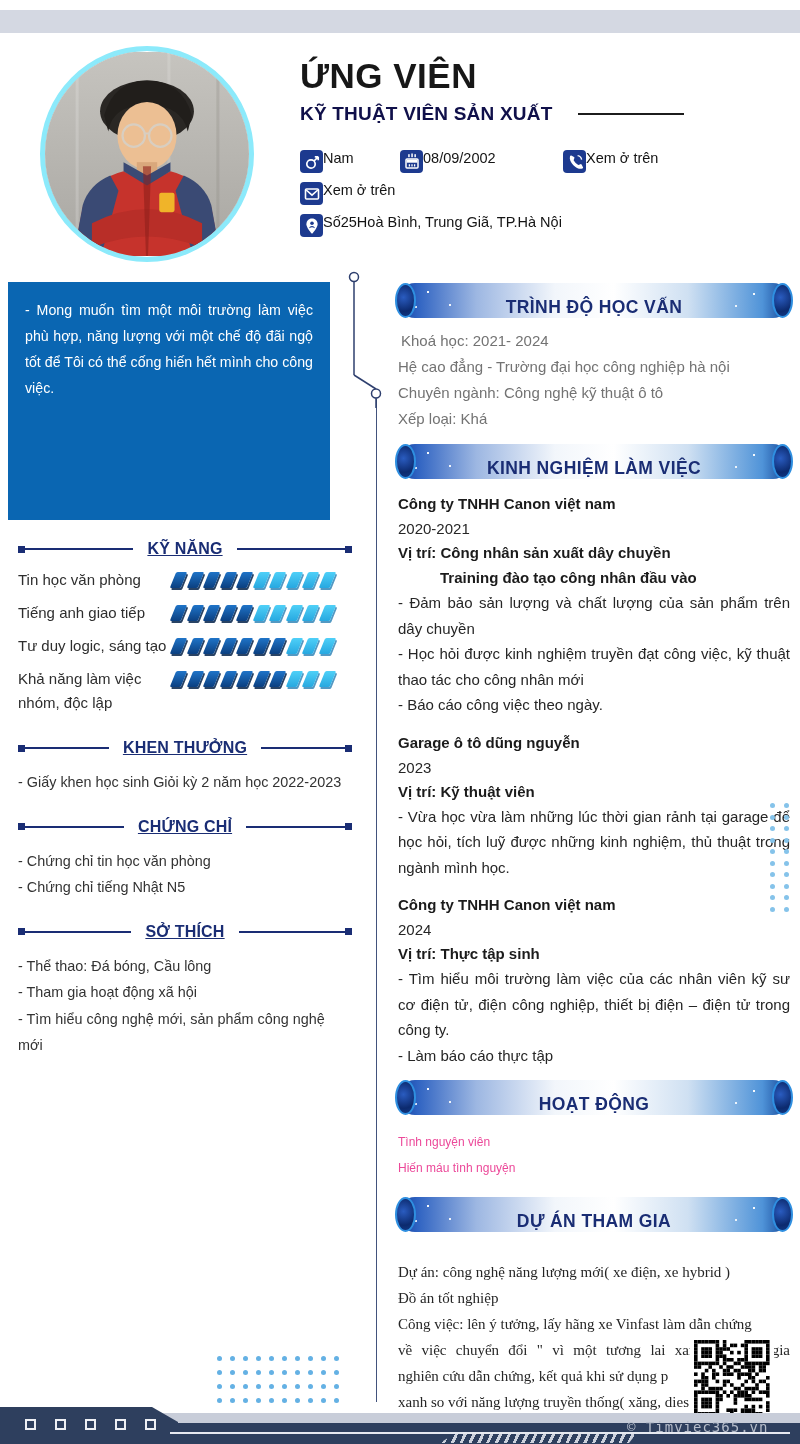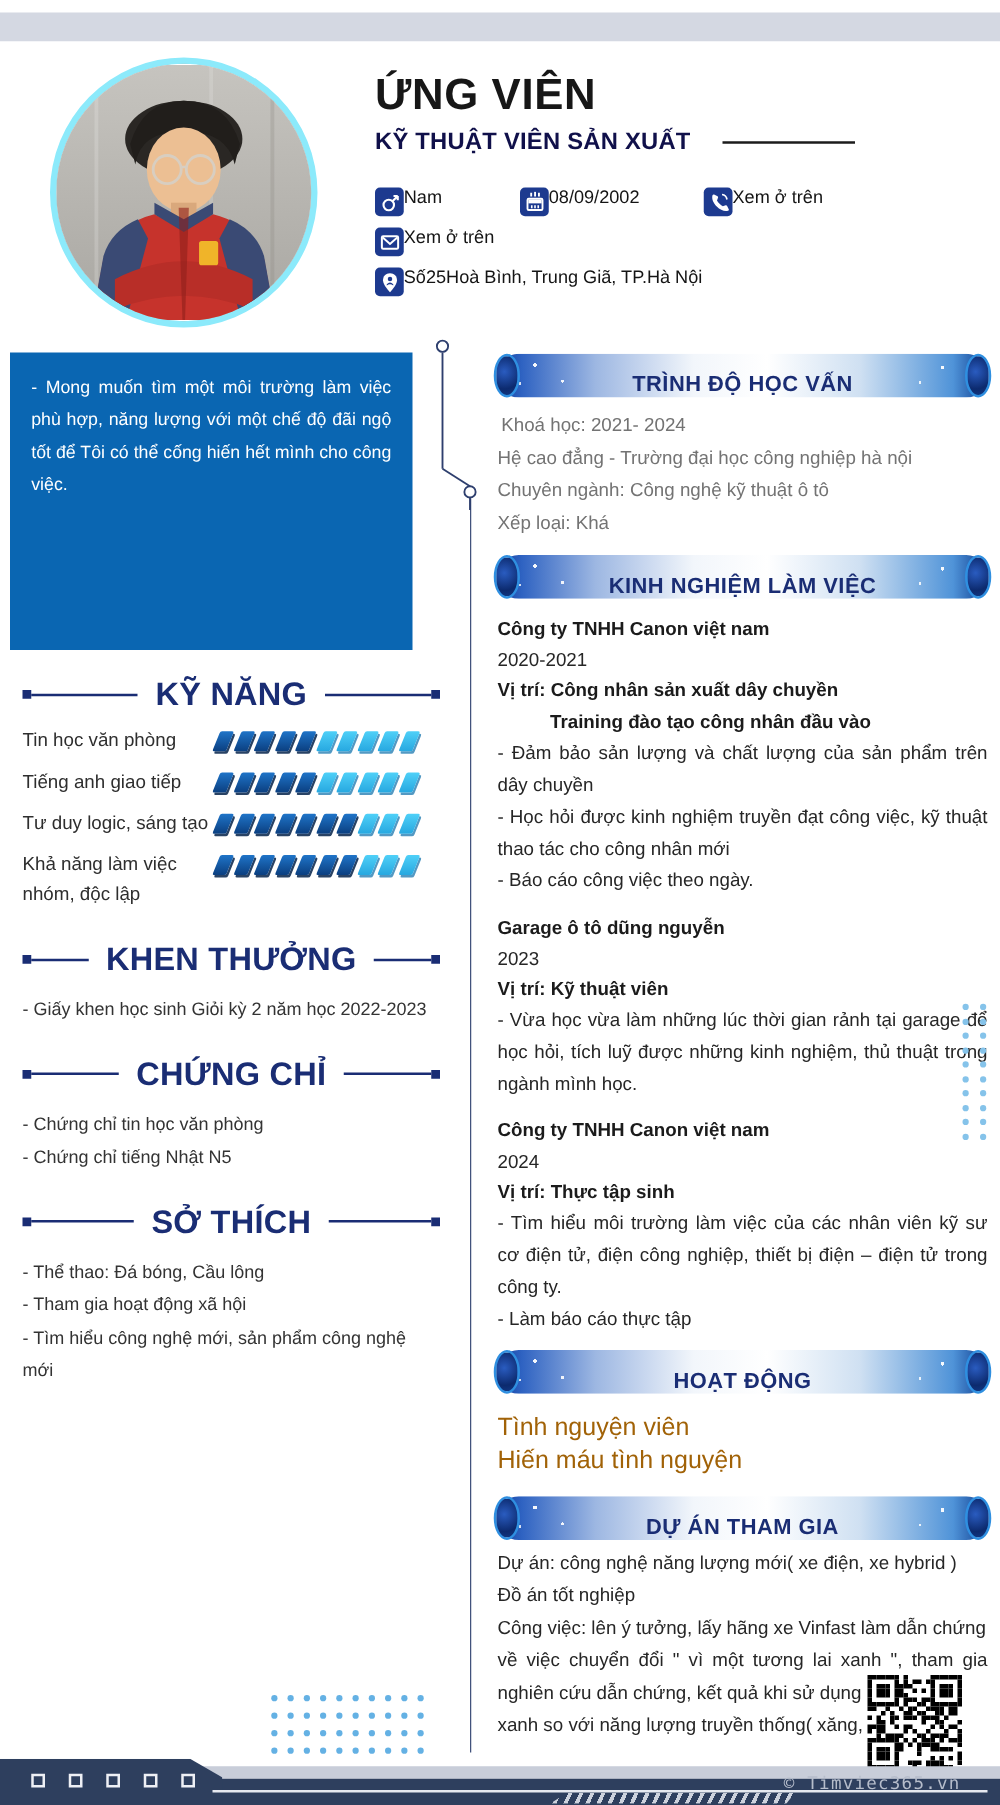--- a/index.html
+++ b/index.html
@@ -35,21 +35,21 @@
 
   
   .obj-box{position:absolute;left:8px;top:282px;width:322px;height:238px;background:var(--panel-blue);
            padding:15px 17px;color:#fff;font-size:14.2px;line-height:26px;text-align:justify;}
   .obj-box p+p{margin-top:0;}
 
   .l-col{position:absolute;left:18px;top:520px;width:334px;}
   .sec-head{display:flex;align-items:center;}
   .sec-head .sq{width:7px;height:7px;background:var(--accent);flex:0 0 auto;}
   .sec-head .hline{flex:1;height:2px;background:var(--accent);}
-  .sec-head .t{font-size:26px;font-weight:800;color:var(--accent);padding:0 14px;white-space:nowrap;letter-spacing:.2px;}
+  .sec-head .t{font-size:16px;font-weight:800;color:var(--accent);padding:0 14px;white-space:nowrap;letter-spacing:.2px;text-decoration:underline;}
 
   .skills{margin-top:10px;}
   .skill-row{display:flex;align-items:flex-start;margin-bottom:9px;}
   .skill-row .sl{width:155px;font-size:15px;line-height:24px;color:#2e2e2e;flex:0 0 auto;}
   .slashes{display:flex;margin-top:4px;}
   .slashes i{display:inline-block;width:11px;height:16px;margin-right:5.5px;transform:skewX(-22deg);border-radius:1.5px;}
   .slashes i.f{background:linear-gradient(180deg,#1f74c8,#0b3f80);box-shadow:2px 2px 0 rgba(4,34,74,.85);}
   .slashes i.e{background:linear-gradient(180deg,#4fd0f8,#27a8e0);box-shadow:2px 2px 0 rgba(10,110,170,.7);}
 
   .l-items{margin-top:12px;font-size:14.4px;color:#333;line-height:26.5px;}
@@ -70,22 +70,22 @@
        background:radial-gradient(circle at 38% 40%, #2a5cc0 0%, #0c2a6e 65%, #123a86 100%);}
   .capL{left:-3px;} .capR{right:-3px;}
 
   .edu{margin:10px 0 12px;font-size:15px;line-height:26px;color:#737373;}
   .job{margin-top:13px;margin-bottom:12px;}
   .job .co{font-size:15px;font-weight:700;color:#1b1b1b;line-height:24px;}
   .job .pe{font-size:15px;color:#262626;line-height:25px;}
   .job .ro{font-size:15px;font-weight:700;color:#1b1b1b;line-height:24px;}
   .job .ro2{font-size:15px;font-weight:700;color:#1b1b1b;line-height:25px;padding-left:42px;}
   .job p{font-size:15px;color:#262626;line-height:25.5px;text-align:justify;}
-  .act{margin:14px 0 16px;font-size:20px;line-height:26px;color:#a16207;}
-  .proj{margin-top:6px;}
+  .act{margin:14px 0 16px;font-size:12px;line-height:26px;color:#ec4899;}
+  .proj{margin-top:27px;font-family:Liberation Serif, serif;}
   .proj div{font-size:15px;color:#262626;line-height:26px;white-space:nowrap;overflow:visible;}
   .proj div.just{white-space:normal;text-align:justify;text-align-last:justify;}
 
   
   .dots-grid{position:absolute;line-height:0;}
   .dots-grid span{display:inline-block;width:5px;height:5px;border-radius:50%;background:var(--dot-blue);}
   .dots-bottom{left:217px;top:1356px;width:140px;}
   .dots-bottom span{margin:0 8px 9px 0;}
   .dots-right{left:770px;top:803px;width:30px;}
   .dots-right span{margin:0 9px 6.5px 0;background:#85c3ea;}
@@ -149,21 +149,21 @@
 
   <div class="ct" style="left:300px;top:150px">
     <span class="ic">
       <svg width="22" height="22" viewBox="0 0 22 22">
           <circle cx="10" cy="13" r="4.2" fill="none" stroke="#fff" stroke-width="1.7"></circle>
           <path d="M13,10 L17.2,5.8 M13.8,5.8 h3.4 M17.2,5.8 v3.4" fill="none" stroke="#fff" stroke-width="1.7"></path>
         </svg>
     </span>
     <span class="lb">Nam</span>
   </div>
-  <div class="ct" style="left:416px;top:150px">
+  <div class="ct" style="left:400px;top:150px">
     <span class="ic">
       <svg width="22" height="22" viewBox="0 0 22 22">
           <rect x="7.2" y="3.2" width="1.5" height="3" fill="#fff"></rect>
           <rect x="10.3" y="2.5" width="1.5" height="3.7" fill="#fff"></rect>
           <rect x="13.4" y="3.2" width="1.5" height="3" fill="#fff"></rect>
           <rect x="5" y="8" width="12" height="9" rx="1" fill="none" stroke="#fff" stroke-width="1.5"></rect>
           <rect x="5.7" y="8.7" width="10.6" height="3" fill="#fff"></rect>
           <path d="M8.4,13.2 v2.4 M11,13.2 v2.4 M13.6,13.2 v2.4" stroke="#fff" stroke-width="1.3"></path>
         </svg>
     </span>

